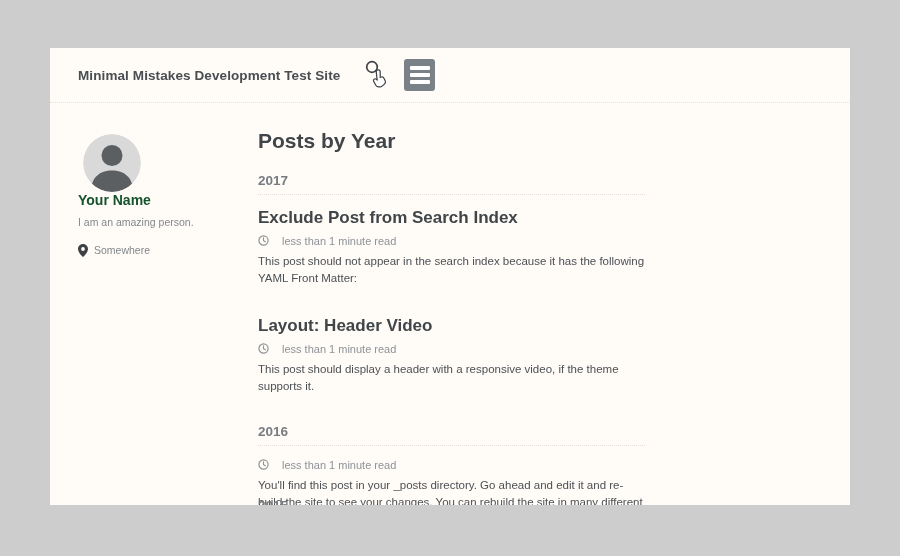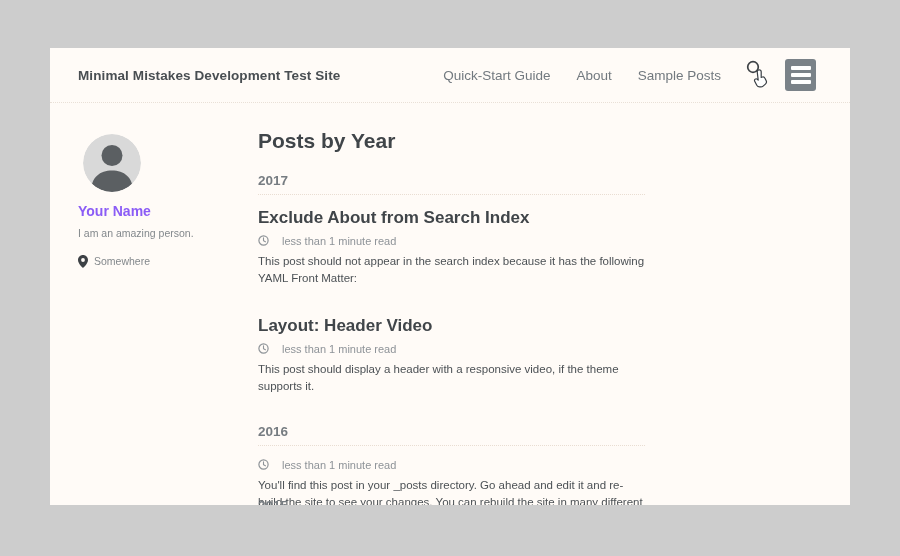--- a/index.html
+++ b/index.html
@@ -81,24 +81,23 @@
     left: 28px; top: 86px;
     width: 172px;
   }
   .avatar {
     width: 58px; height: 58px;
     margin-left: 5px;
     border-radius: 50%;
     overflow: hidden;
   }
   .author-name {
-    margin-top: 11px;
     font-size: 14px;
     font-weight: bold;
-    color: #8b5cf6;
+    color: #14532d;
   }
   .author-bio {
     margin-top: 8px;
     font-size: 10.5px;
     color: #83888c;
   }
   .author-links { margin-top: 16px; }
   .author-link {
     display: flex;
     align-items: flex-start;
@@ -165,25 +164,20 @@
     width: 387px;
   }
 </style>
 </head>
 <body>
 
 <div class="card">
 
   <header class="masthead">
     <a class="site-title">Minimal Mistakes Development Test Site</a>
-    <nav class="primary-nav">
-      <a>Quick-Start Guide</a>
-      <a>About</a>
-      <a>Sample Posts</a>
-    </nav>
     <button class="search-btn">
       <svg width="26" height="34" viewBox="0 0 26 34">
         <circle cx="8" cy="9" r="5.3" fill="none" stroke="#3d4145" stroke-width="1.7"></circle>
         <line x1="11.8" y1="12.8" x2="15" y2="16" stroke="#3d4145" stroke-width="1.7"></line>
         <g>
           <path d="M12.2 13.8 c0-1.1 .9-2 2-2 s2 .9 2 2 v5.6 l1.1-.4 c1-.4 2.1 .1 2.5 1 l1.4 2.8 c.5 1.1 .2 2.5-.8 3.3 l-2.3 2 c-.6 .55-1.4 .85-2.2 .85 h-1.3 c-1.2 0-2.2-.65-2.8-1.7 l-2.1-4 c-.45-.85-.1-1.9 .75-2.3 .6-.3 1.3-.2 1.8 .25 l.95 .9 z" fill="#ffffff" stroke="#3a3f44" stroke-width="1.2" stroke-linejoin="round"></path>
         </g>
       </svg>
     </button>
     <button class="menu-btn">
@@ -220,21 +214,21 @@
     </div>
   </aside>
 
   <main class="content">
     <h1 class="page-title">Posts by Year</h1>
 
     <section class="section">
       <h2 class="year-heading">2017</h2>
 
       <article class="post">
-        <h3 class="post-title">Exclude About from Search Index</h3>
+        <h3 class="post-title">Exclude Post from Search Index</h3>
         <div class="post-meta">
           <svg width="11" height="11" viewBox="0 0 11 11">
             <circle cx="5.5" cy="5.5" r="4.6" fill="none" stroke="#8e9398" stroke-width="1.2"></circle>
             <path d="M5.5 2.9 V5.7 L7.4 6.8" fill="none" stroke="#8e9398" stroke-width="1.1" stroke-linecap="round"></path>
           </svg>
           <span>less than 1 minute read</span>
         </div>
         <p class="post-excerpt">This post should not appear in the search index because it has the following YAML Front Matter:</p>
       </article>
 

